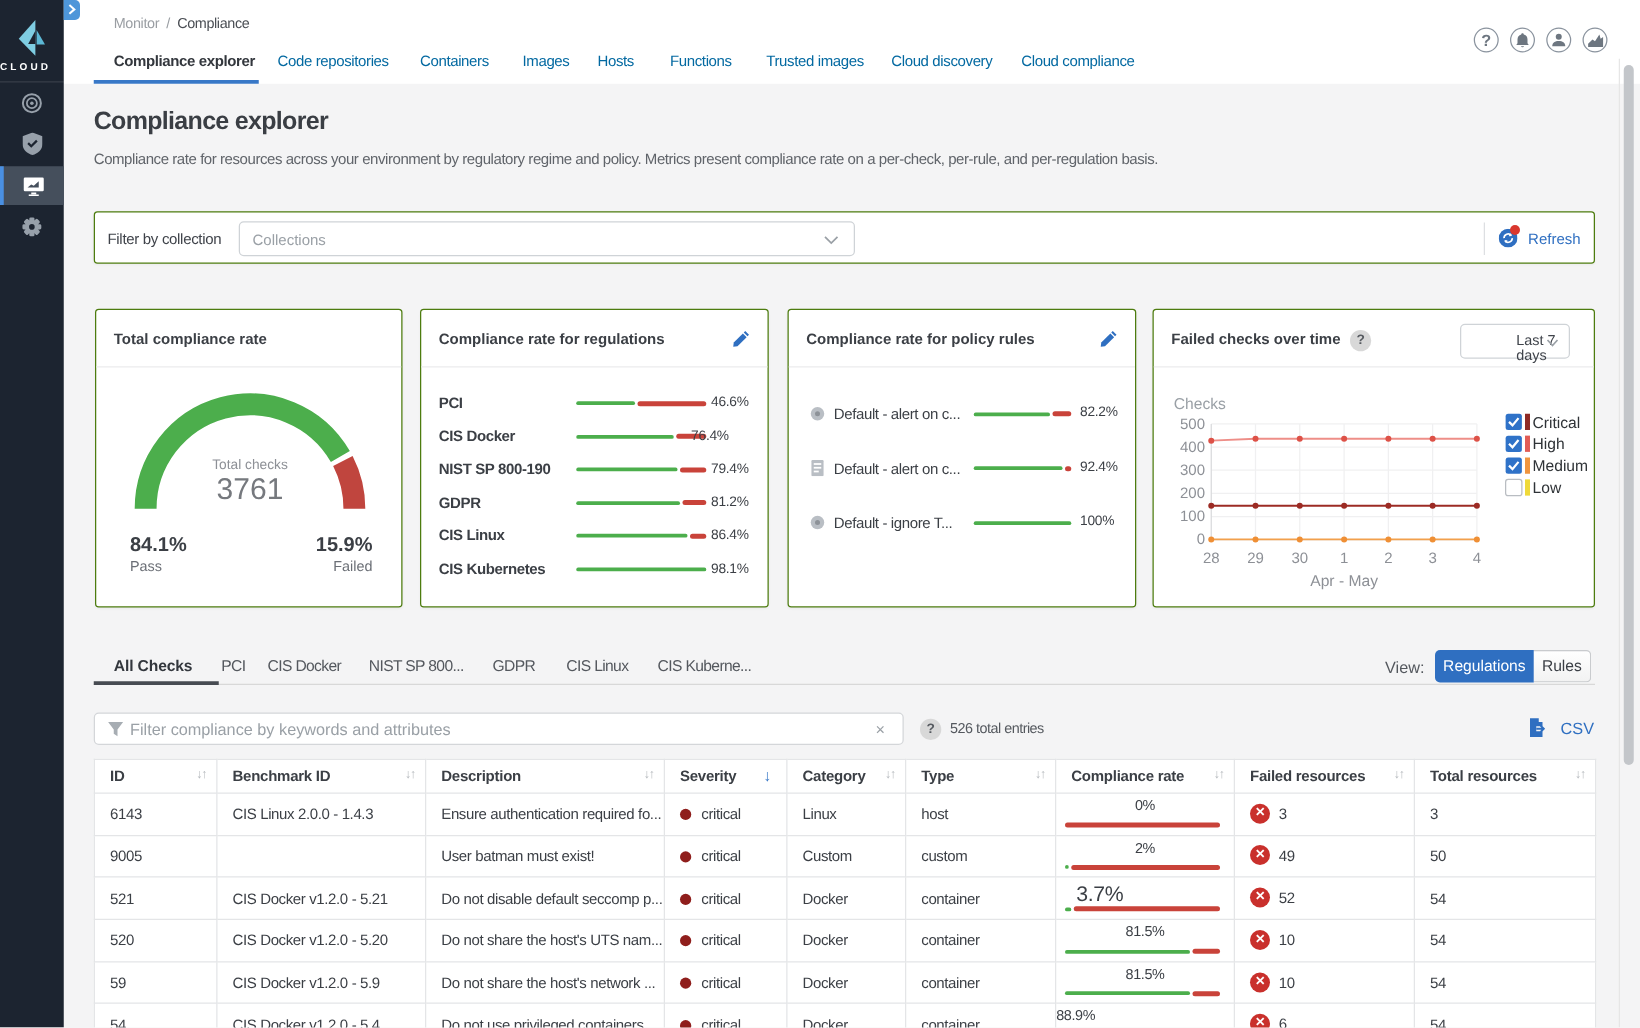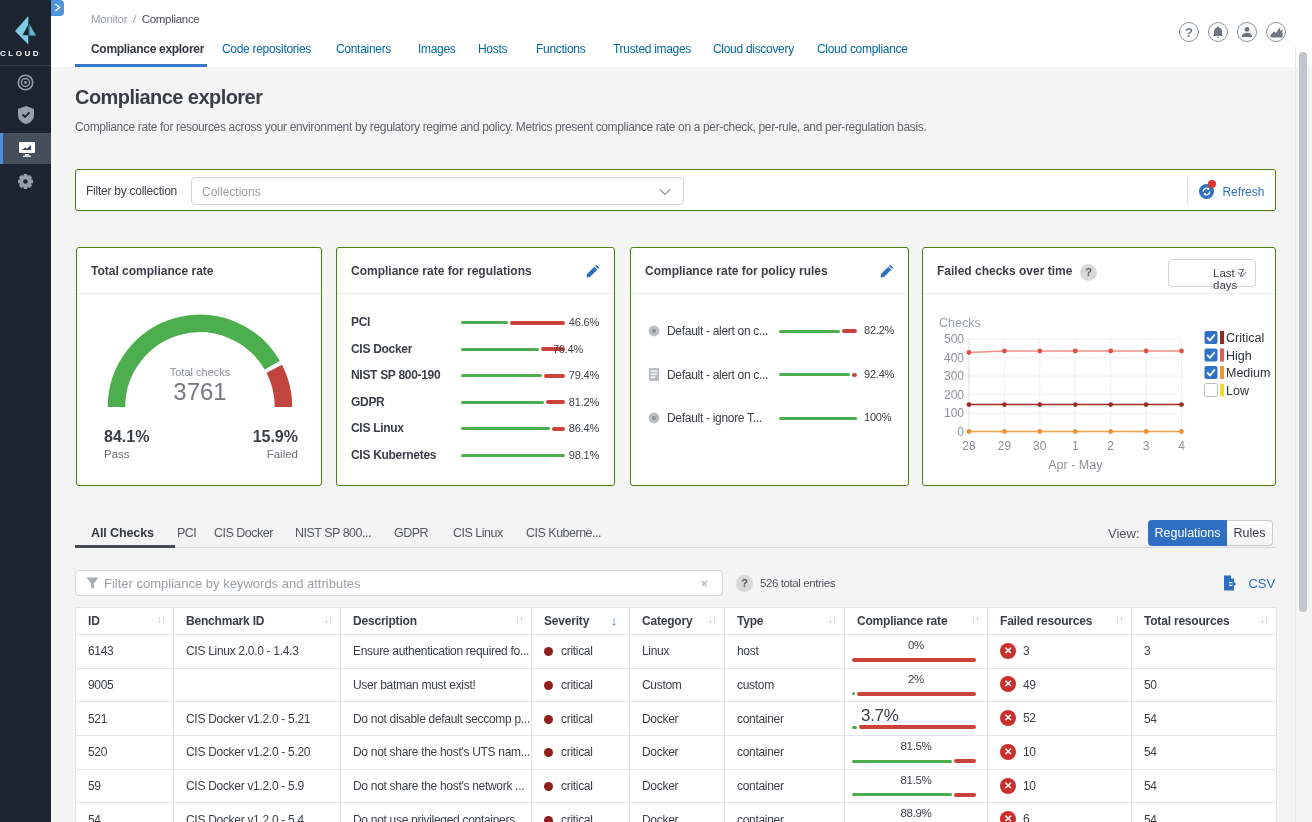--- a/index.html
+++ b/index.html
@@ -475,21 +475,21 @@
         <td>54</td>
   </tr>
   <tr>
     <td>54</td>
         <td>CIS Docker v1.2.0 - 5.4</td>
         <td>Do not use privileged containers</td>
     <td><span class="dotcrit"></span>critical</td>
         <td>Docker</td>
         <td>container</td>
     <td>
-          <div class="abs" style="left:0; top:4px; width:100%; text-align:center; font-size:11.5px;">88.9%</div>
+          <div class="abs" style="left:0; top:4px; width:100%; font-size:11.5px;">88.9%</div>
         </td>
     <td><span class="failcirc">✕</span>6</td>
         <td>54</td>
   </tr>
 </tbody>
   </table>
 
 <div class="abs" style="left:1295px; top:47px; width:1px; height:775px; background:#e6e6e6;"></div>
 <div class="abs" style="left:1299px; top:52px; width:8px; height:560px; background:#c3c6ca; border-radius:4px;"></div>
 

